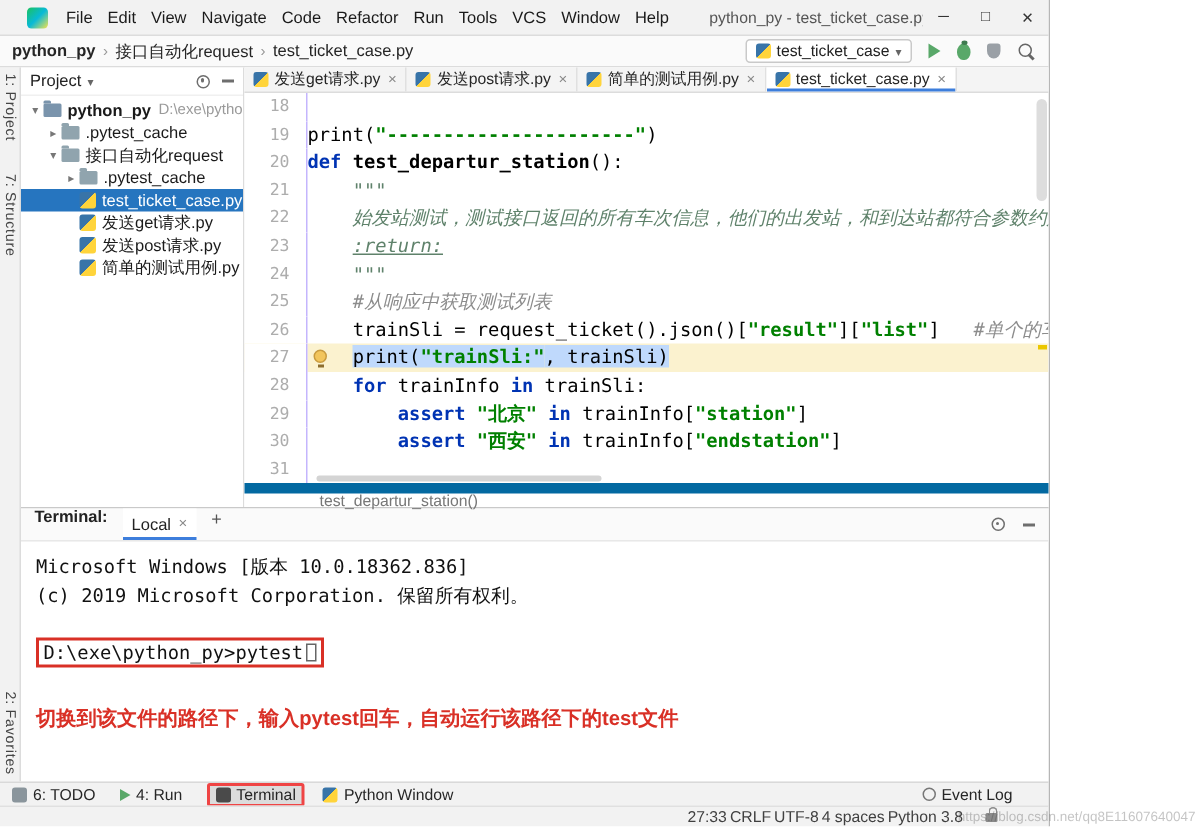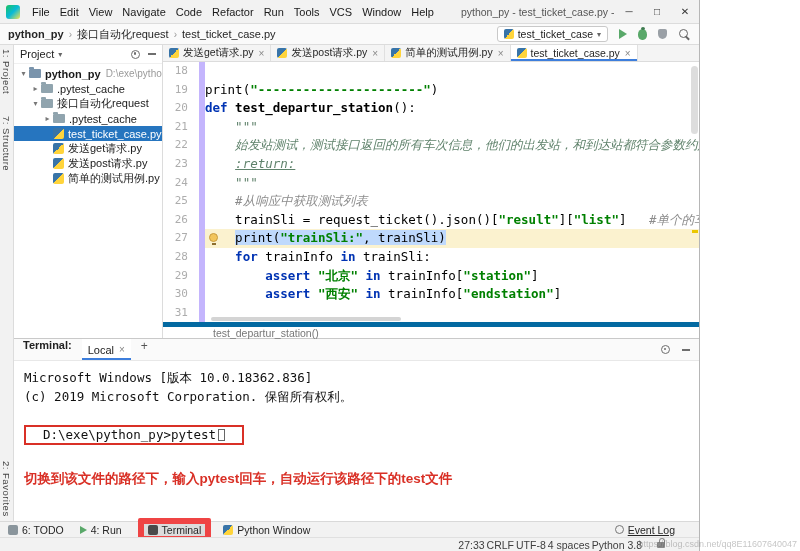--- a/index.html
+++ b/index.html
@@ -1,21 +1,21 @@
 <!DOCTYPE html>
 <html><head>
 <meta charset="utf-8">
 <style>
   * { margin:0; padding:0; box-sizing:border-box; }
   html,body { width:800px; height:551px; background:#fff; font-family:"Liberation Sans",sans-serif; position:relative; overflow:hidden; }
 
   .app-window { position:absolute; left:0; top:0; width:700px; height:551px; background:#fff; border-right:1px solid #B6B6B6; display:flex; flex-direction:column; }
 
   
-  .titlebar { height:24px; background:#F2F2F2; border-bottom:1px solid #DCDCDC; display:flex; align-items:center; flex:none; }
+  .titlebar { height:24px; background:#F2F2F2; border-bottom:1px solid #DCDCDC; display:flex; align-items:center; flex:none;padding-left:12px; }
   .app-icon { width:14px; height:14px; border-radius:3px; margin:0 7px 0 6px; flex:none;
               background:linear-gradient(135deg,#1BC25E,#08B9D8 50%,#F7E34C); }
   .menubar { display:flex; }
   .menu-item { padding:0 5px; font-size:11px; color:#1A1A1A; white-space:nowrap; }
   .tb-title { margin-left:22px; font-size:10.5px; color:#555; white-space:nowrap; overflow:hidden; flex:1; }
   .win-controls { display:flex; flex:none; }
   .win-btn { width:28px; height:23px; display:flex; align-items:center; justify-content:center; font-size:10px; color:#333; }
 
   
   .navbar { height:21px; background:#FAFAFA; border-bottom:1px solid #DCDCDC; display:flex; align-items:center; padding:0 8px; flex:none; }
@@ -64,56 +64,56 @@
 
   
   .editor-col { flex:1; display:flex; flex-direction:column; background:#fff; min-width:0; position:relative; }
   .tab-bar { height:17px; display:flex; background:#F4F4F4; border-bottom:1px solid #DCDCDC; flex:none; }
   .editor-tab { display:flex; align-items:center; gap:4px; padding:0 6px; font-size:10.5px; color:#262626; border-right:1px solid #E0E0E0; white-space:nowrap; }
   .editor-tab.active { background:#fff; box-shadow:inset 0 -2px 0 #3D7EDC; }
   .tab-close { color:#888; font-size:10px; margin-left:1px; }
   .code-area { flex:1; overflow:hidden; position:relative; font-family:"DejaVu Sans Mono","DejaVu Sans",monospace; font-size:12.5px; }
   .code-line { display:flex; height:18.6px; line-height:18.6px; white-space:pre; position:relative; }
   .code-line.hl { background:#FBF2CF; }
-  .gutter-num { width:42px; flex:none; text-align:right; padding-right:11px; color:#ADADAD; background:#fff; font-size:11px; border-right:6px solid #c4b5fd; }
+  .gutter-num { width:42px; flex:none; text-align:right; padding-right:11px; color:#ADADAD; background:#fff; font-size:11px; border-right:1px solid #c4b5fd; }
   .code-text { flex:1; overflow:hidden; }
   .tok.p { color:#000; }
   .tok.k { color:#0033B3; font-weight:bold; }
   .tok.f { color:#000; font-weight:bold; }
   .tok.s { color:#008000; font-weight:bold; }
   .tok.c { color:#8C8C8C; font-style:italic; }
   .tok.d { color:#5F826B; font-style:italic; }
   .tok.r { color:#5F826B; font-style:italic; text-decoration:underline; }
   .tok.sel { background:#BFD9FC; }
   .bulb { position:absolute; left:46px; top:4px; width:9px; height:9px; background:#F2C55C; border:1px solid #C89B3F; border-radius:50%; }
   .bulb::after { content:""; position:absolute; left:2px; top:8.5px; width:3.5px; height:2.5px; background:#8D6E2F; }
   .v-scroll-thumb { position:absolute; right:1px; top:4px; width:7px; height:68px; background:#D2D2D2; border-radius:4px; opacity:.75; }
   .stripe-mark { position:absolute; right:1px; top:168px; width:6px; height:3px; background:#EBC700; }
   .h-scroll-thumb { position:absolute; bottom:1px; left:48px; width:190px; height:4px; background:#D4D4D4; border-radius:2px; }
-  .crumb-bar { height:16px; border-top:5px solid #0369a1; display:flex; align-items:center; padding-left:50px; font-size:10.5px; color:#777; flex:none; background:#fff; }
+  .crumb-bar { height:16px; border-top:7px solid #0369a1; display:flex; align-items:center; padding-left:50px; font-size:10.5px; color:#777; flex:none; background:#fff; }
 
   
   .terminal-panel { height:183px; flex:none; border-top:1px solid #C9C9C9; display:flex; flex-direction:column; background:#fff; min-width:0; }
   .terminal-header { height:22px; flex:none; display:flex; padding:0 9px; font-size:11px; color:#222; border-bottom:1px solid #E8E8E8; background:#FAFAFA; }
   .term-title { font-weight:bold; margin-right:10px; }
   .term-tab { display:flex; align-items:center; gap:4px; padding:0 6px; height:100%; background:#fff; box-shadow:inset 0 -2px 0 #3D7EDC; }
   .term-plus { margin-left:10px; color:#555; font-size:12px; }
   .term-hdr-icons { margin-left:auto; display:flex; align-items:center; gap:12px; }
   .terminal-body { flex:1; padding:7px 10px; font-family:"DejaVu Sans Mono","DejaVu Sans",monospace; font-size:12.5px; line-height:19px; color:#111; overflow:hidden; }
   .term-line { min-height:19px; white-space:pre-wrap; }
-  .red-box { border:2px solid #D93026; padding:0 17px; display:inline-block; line-height:16px; }
+  .red-box { border:2px solid #D93026; padding:0 3px; display:inline-block; line-height:16px; }
   .term-cursor { display:inline-block; width:7px; height:12px; border:1px solid #666; vertical-align:-2px; margin-left:2px; }
   .term-line.ann { color:#D93026; font-family:"Liberation Sans",sans-serif; font-size:13.5px; margin-top:5px; font-weight:bold; }
 
   
   .stripe-bar { height:16px; flex:none; background:#F2F2F2; border-top:1px solid #D9D9D9; display:flex; align-items:center; font-size:10.5px; color:#262626; padding:0 8px; }
   .stripe-item { display:flex; align-items:center; gap:4px; margin-right:16px; white-space:nowrap; }
   .stripe-item.active-tw { background:#DCDCDC; border-radius:2px; padding:0 4px; }
-  .stripe-item.annotated { border:6px solid #ef4444; padding:0 4px; border-radius:2px; margin-right:12px; }
-  .stripe-right { margin-left:auto; display:flex; align-items:flex-end;text-decoration:underline; }
+  .stripe-item.annotated { border:2px solid #ef4444; padding:0 4px; border-radius:2px; margin-right:12px; }
+  .stripe-right { margin-left:auto; display:flex; align-items:flex-end; }
   .mi { width:10px; height:10px; flex:none; display:inline-block; }
   .mi-todo { background:#8A959C; border-radius:2px; }
   .mi-run { width:0; height:0; border-left:7px solid #59A869; border-top:4.5px solid transparent; border-bottom:4.5px solid transparent; }
   .mi-terminal { background:#4A4A4A; border-radius:2px; }
   .mi-python { background:linear-gradient(135deg,#3874A8 50%,#FFD43B 50%); border-radius:2px; }
   .mi-event-log { width:9px; height:9px; border:1.5px solid #777; border-radius:50%; background:none; }
   .status-bar { height:14px; flex:none; background:#F2F2F2; border-top:1px solid #E0E0E0; display:flex; align-items:center; justify-content:flex-end; gap:13px; font-size:10.5px; color:#404040; padding-right:34px; }
   .status-item { white-space:nowrap; }
   .lock-icon { width:8px; height:6px; background:#8A8A8A; border-radius:1px; position:relative; margin-left:2px; }
   .lock-icon::before { content:""; position:absolute; top:-4px; left:1.5px; width:4px; height:4px; border:1.5px solid #8A8A8A; border-bottom:none; border-radius:3px 3px 0 0; }

